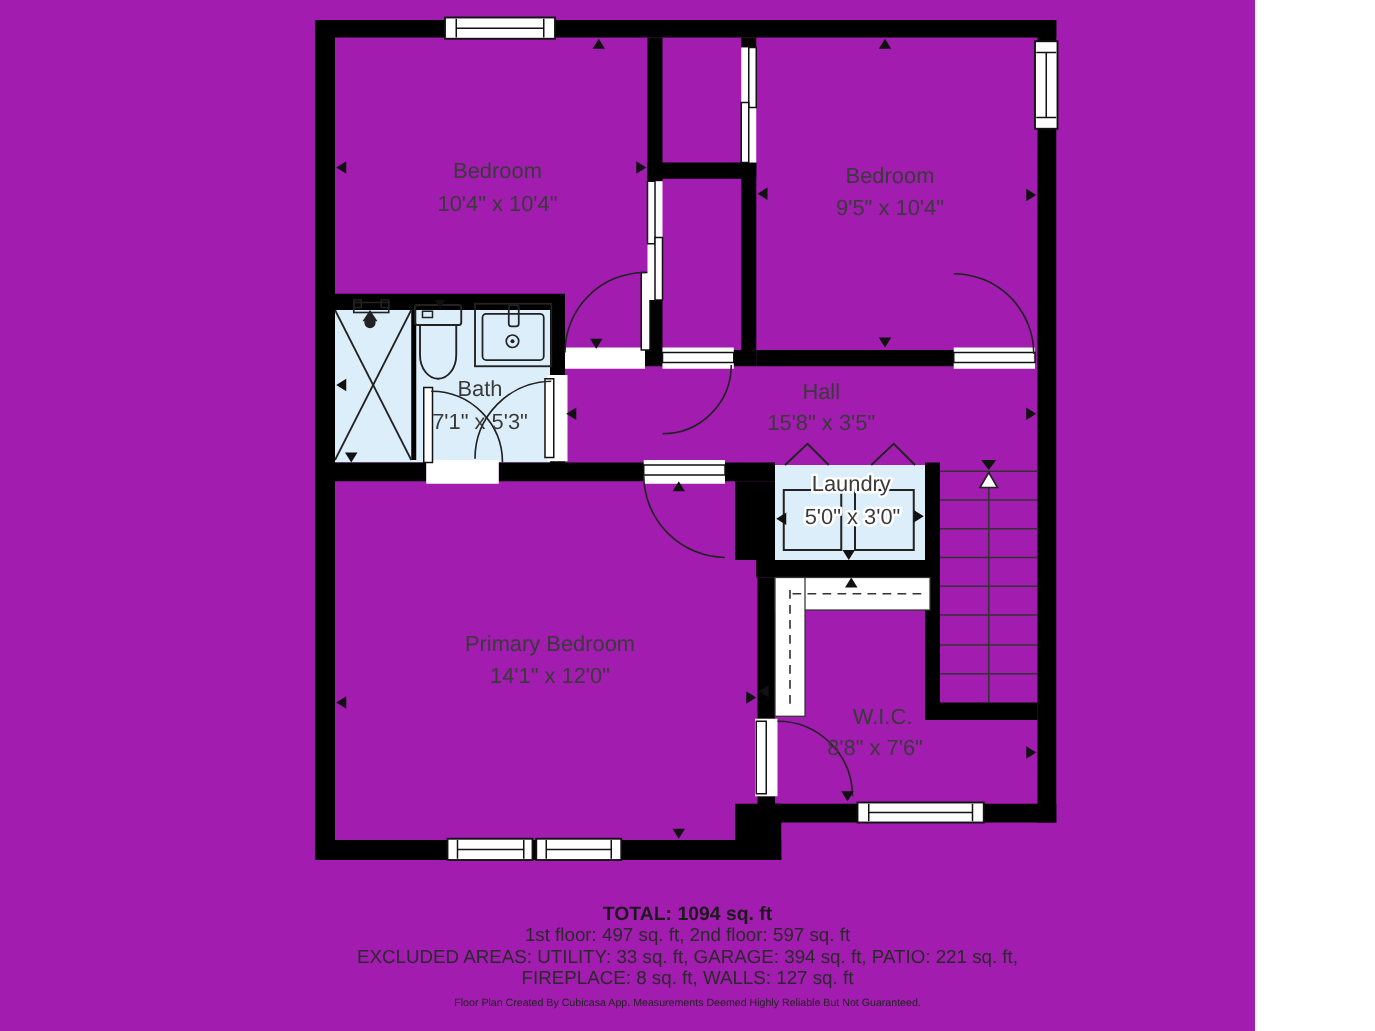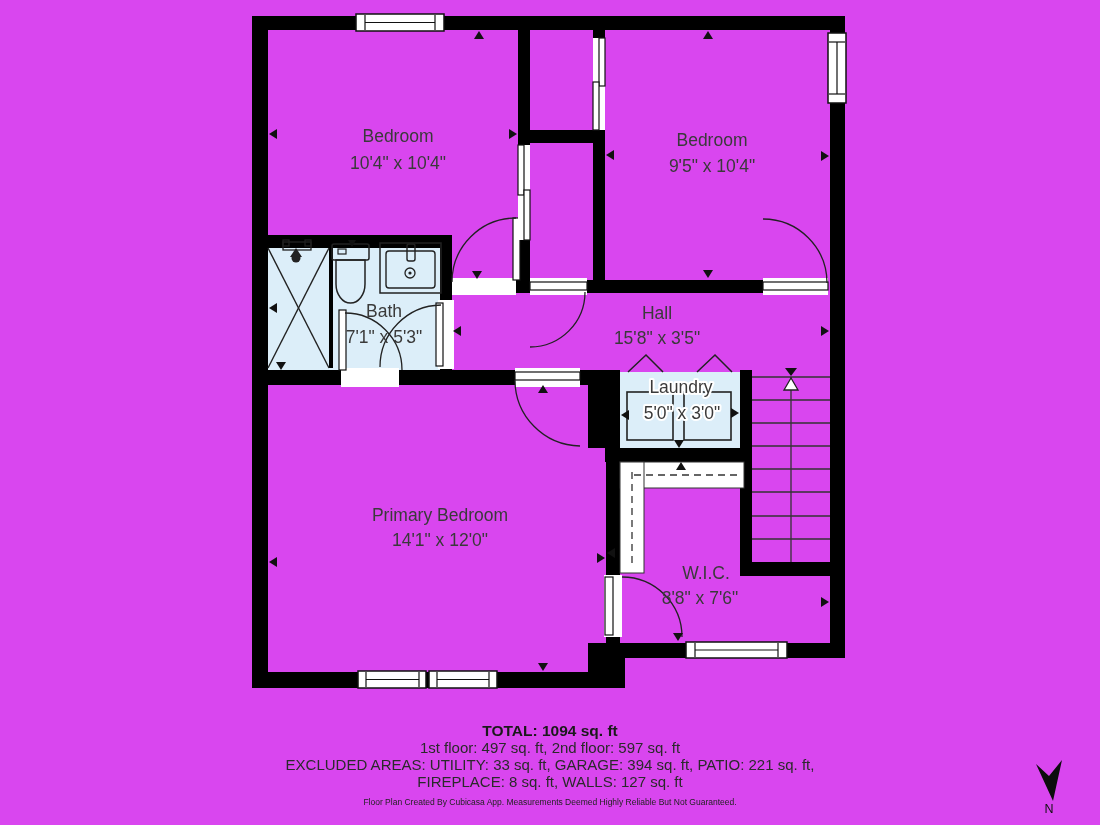--- a/index.html
+++ b/index.html
@@ -1,16 +1,16 @@
 <!DOCTYPE html>
 <html><head>
 <meta charset="utf-8">
 <style>
   html,body { margin:0; padding:0; background:#ffffff; }
-  .page { position:relative; width:1100px; height:825px; background:#d946ef; overflow:hidden; }
+  .page { position:relative; width:1004px; height:825px; background:#a21caf; overflow:hidden; }
   svg { display:block; }
   text { font-family:"Liberation Sans","DejaVu Sans",sans-serif; fill:#3a3a3a; }
   .room-name, .room-dims { font-size:17.5px; }
   .halo { paint-order:stroke; stroke:#ffffff; stroke-width:4px; stroke-linejoin:round; }
   .ft-bold { font-size:15.5px; font-weight:bold; fill:#1a1a1a; }
   .ft-line { font-size:15px; fill:#2a2a2a; }
   .ft-small { font-size:8.5px; fill:#222; }
   .compass-n { font-size:12.5px; fill:#111; }
   .wall { fill:#000; }
   .fixture { stroke:#222; fill:none; }

